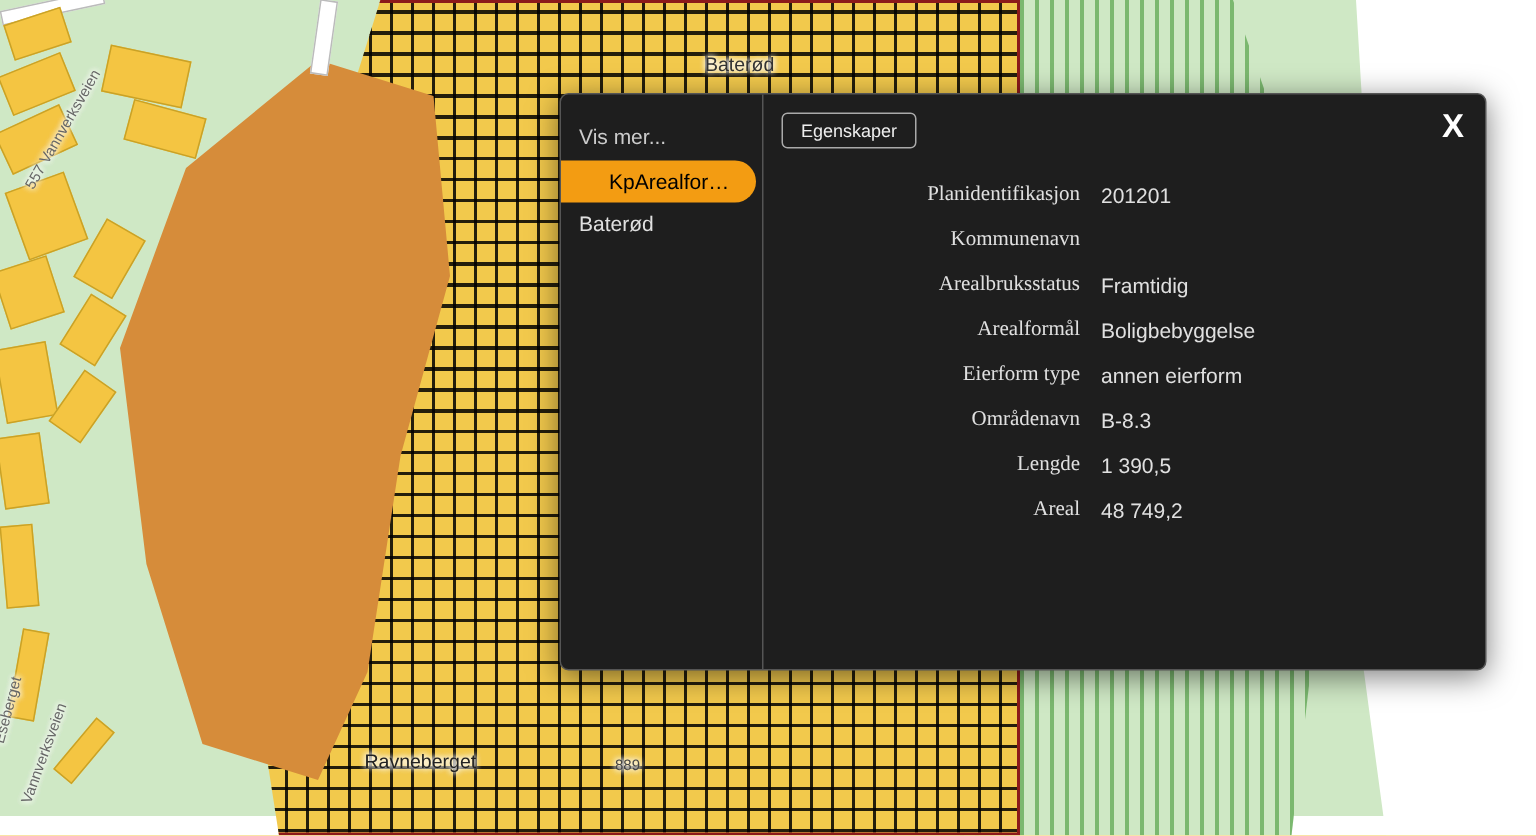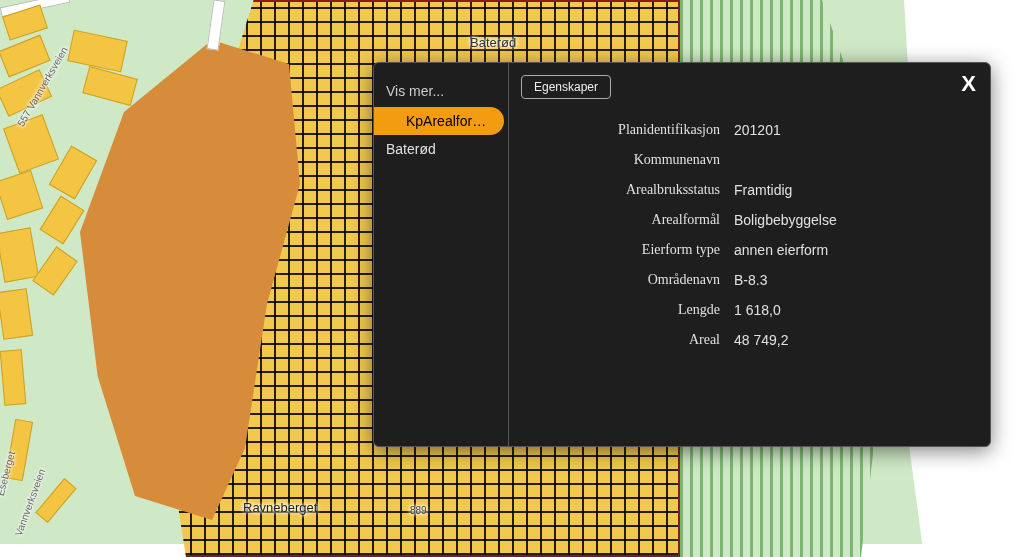--- a/index.html
+++ b/index.html
@@ -249,21 +249,21 @@
         <div class="prop-row">
           <div class="prop-label">Eierform type</div>
           <div class="prop-value">annen eierform</div>
         </div>
         <div class="prop-row">
           <div class="prop-label">Områdenavn</div>
           <div class="prop-value">B-8.3</div>
         </div>
         <div class="prop-row">
           <div class="prop-label">Lengde</div>
-          <div class="prop-value">1 618,0</div>
+          <div class="prop-value">1 390,5</div>
         </div>
         <div class="prop-row">
           <div class="prop-label">Areal</div>
           <div class="prop-value">48 749,2</div>
         </div>
       </div>
     </div>
   </div>
 
 </div>

